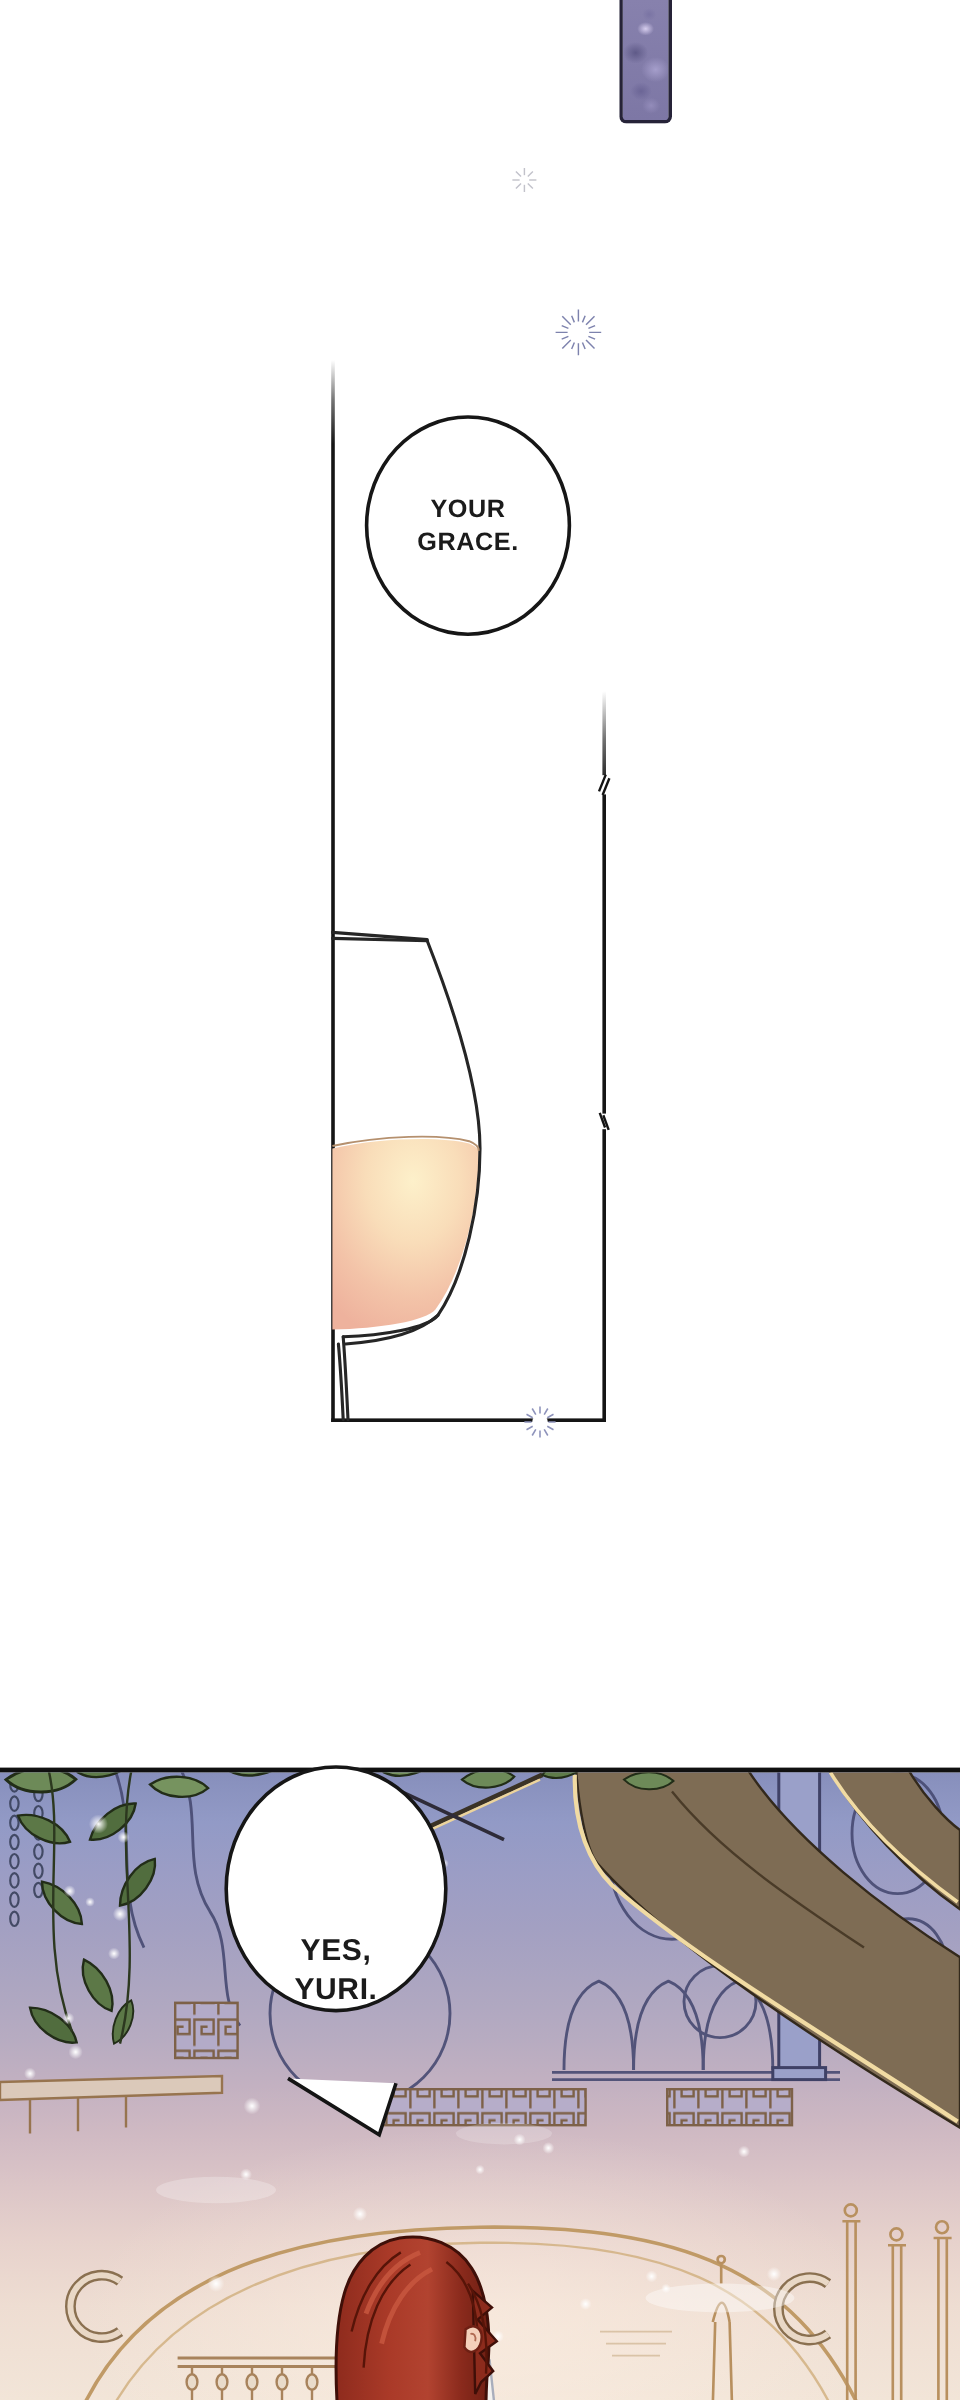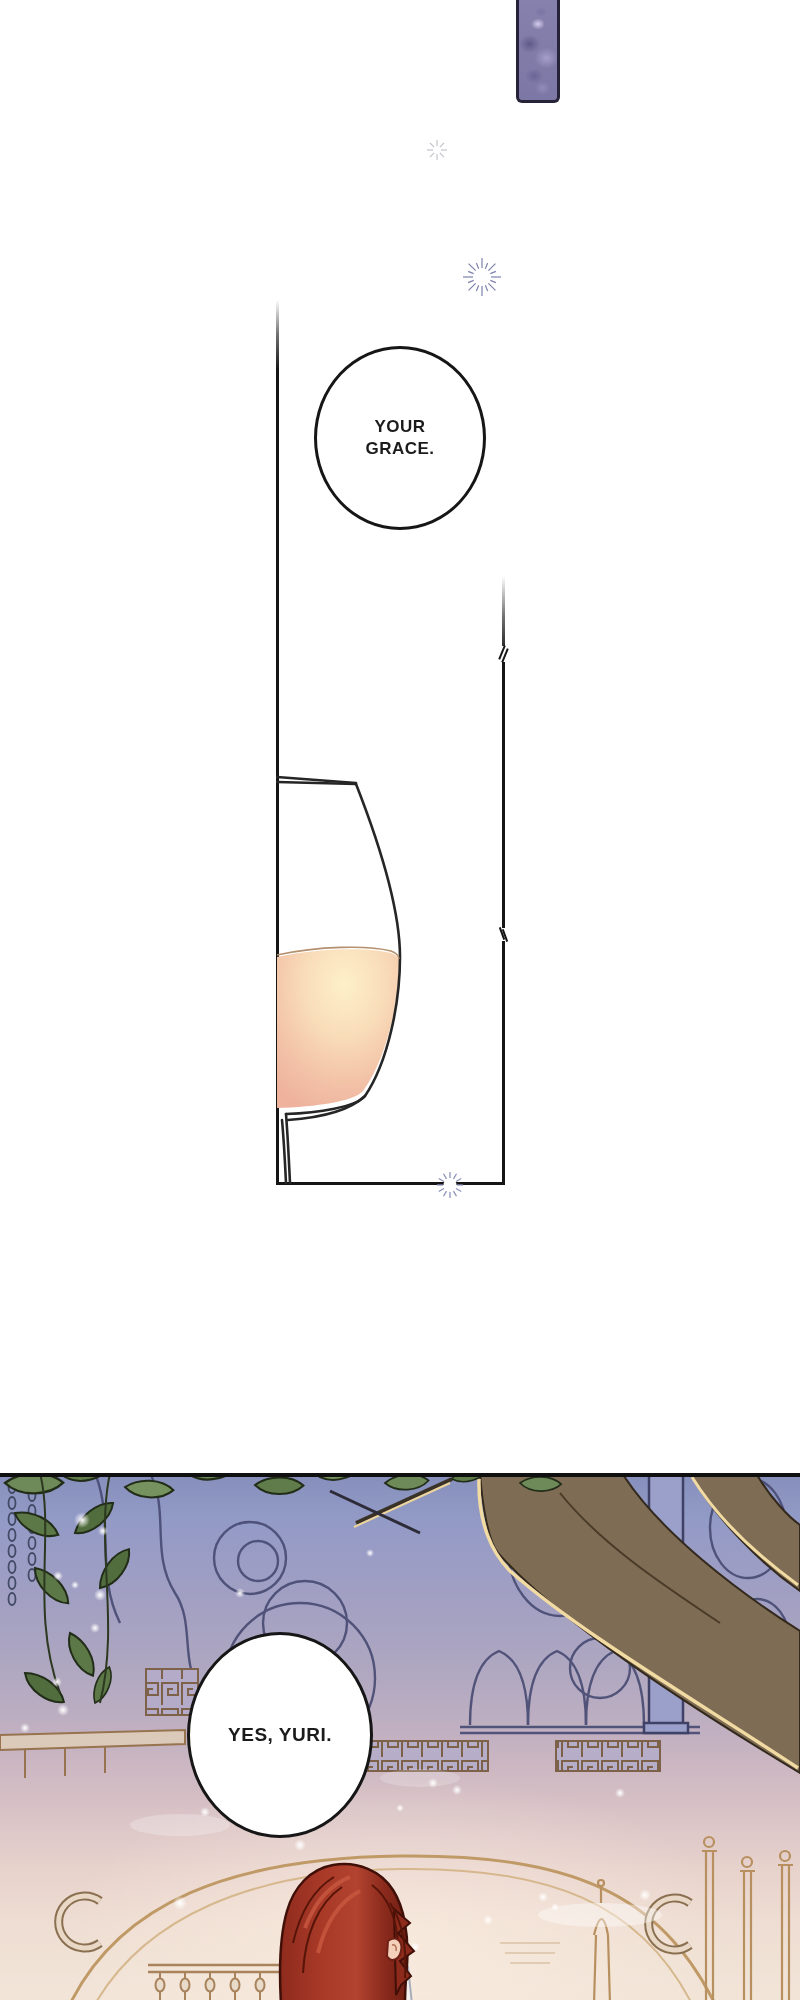--- a/index.html
+++ b/index.html
@@ -14,22 +14,22 @@
       radial-gradient(16px 14px at 72% 58%, #a59ecb 0%, rgba(165,158,203,0) 75%),
       radial-gradient(12px 10px at 40% 76%, #6b6596 0%, rgba(107,101,150,0) 75%),
       radial-gradient(10px 9px at 62% 88%, #938cba 0%, rgba(147,140,186,0) 75%),
       radial-gradient(8px 7px at 58% 12%, #7a74a4 0%, rgba(122,116,164,0) 75%),
       linear-gradient(#8781ad,#7d77a5);}
   .sparkle{position:absolute;}
   
   .bubble{position:absolute;box-sizing:border-box;background:#ffffff;border:3.5px solid #161616;
     border-radius:50%;display:flex;align-items:center;justify-content:center;text-align:center;
     color:#1b1b1b;font-weight:bold;z-index:6;}
-  .bubble-1{left:314px;top:346px;width:172px;height:184px;font-size:17px;line-height:1.3;letter-spacing:.5px;padding:0 28px;}
-  .bubble-2{left:187px;top:1632px;width:186px;height:206px;font-size:19px;line-height:1.3;letter-spacing:.5px;padding:0 24px;}
+  .bubble-1{left:304px;top:346px;width:172px;height:184px;font-size:21px;line-height:1.3;letter-spacing:.5px;padding:0 28px;}
+  .bubble-2{left:187px;top:1471px;width:186px;height:206px;font-size:25px;line-height:1.3;letter-spacing:.5px;padding:0 24px;align-items:flex-end;}
   
   .pb{position:absolute;background:#151515;}
   .pb-left{left:276px;top:300px;width:3px;height:885px;
     background:linear-gradient(to bottom, rgba(21,21,21,0) 0px, rgba(21,21,21,.6) 34px, #151515 70px);}
   .pb-right{left:502px;top:576px;width:3px;height:609px;
     background:linear-gradient(to bottom, rgba(21,21,21,0) 0px, rgba(21,21,21,.6) 40px, #151515 80px);}
   .pb-bottom{left:276px;top:1182px;width:229px;height:3px;}
   .pb-gap{position:absolute;background:#ffffff;left:499px;width:9px;}
   .pb-tick{position:absolute;width:2px;background:#141414;}
   .glass-svg{position:absolute;left:276px;top:300px;}

